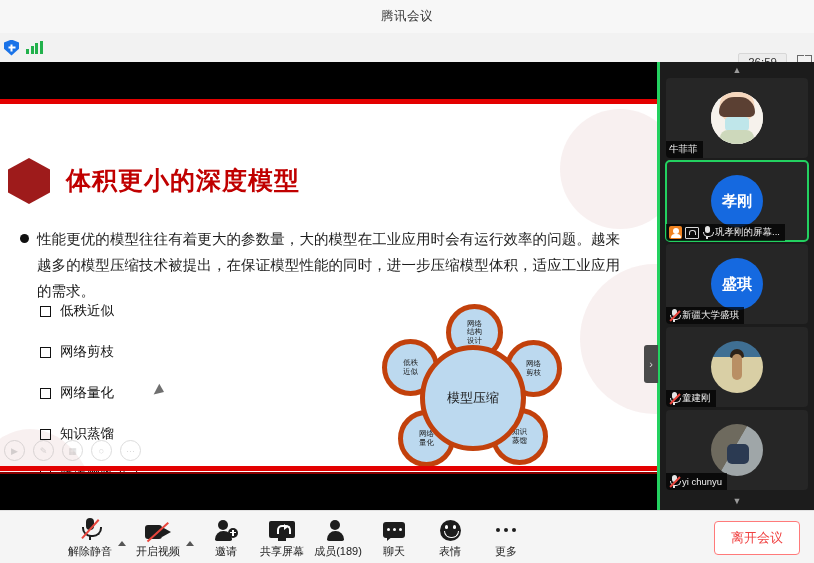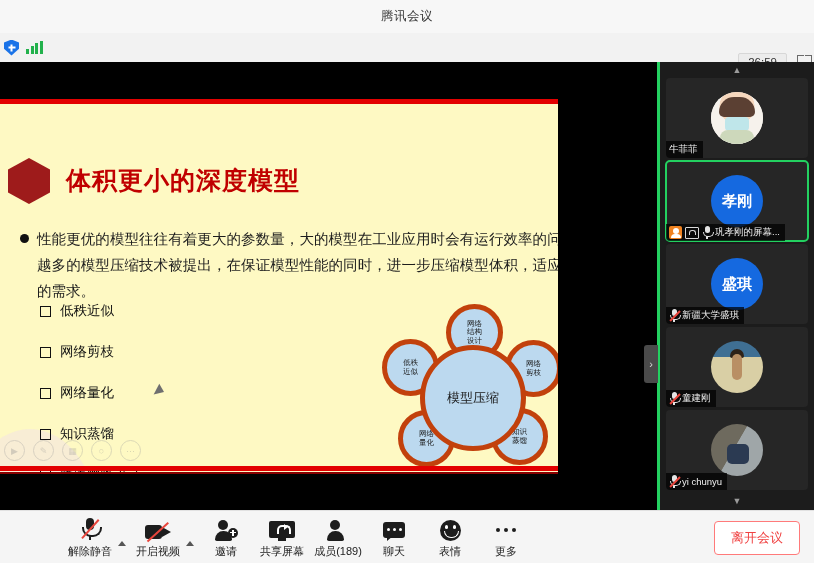--- a/index.html
+++ b/index.html
@@ -57,21 +57,21 @@
 
   
   .stage{position:absolute;left:0;top:62px;width:814px;height:448px;background:#000;}
   .shared{position:absolute;left:0;top:0;width:660px;height:448px;background:#000;overflow:hidden;}
   .shared-border{
     position:absolute;left:657px;top:0;width:3px;height:448px;background:#23d160;z-index:9;
   }
 
   
   .slide{
-    position:absolute;left:0;top:37px;width:558px;height:375px;background:#fef9c3;overflow:hidden;
+    position:absolute;left:0;top:37px;width:657px;height:375px;background:#ffffff;overflow:hidden;
   }
   .slide-top-bar{position:absolute;left:0;top:0;width:100%;height:5px;background:#e30000;}
   .slide-bot-bar{position:absolute;left:0;bottom:3px;width:100%;height:5px;background:#e30000;}
   .slide-bot-bar2{position:absolute;left:0;bottom:0;width:100%;height:2px;background:#8a0000;}
   
   .wm{position:absolute;border-radius:50%;background:#f3e3e3;opacity:.55;}
   .wm.a{width:150px;height:150px;left:580px;top:165px;}
   .wm.b{width:140px;height:200px;left:-40px;top:330px;border-radius:50%;}
   .wm.c{width:120px;height:120px;left:560px;top:10px;}
 

